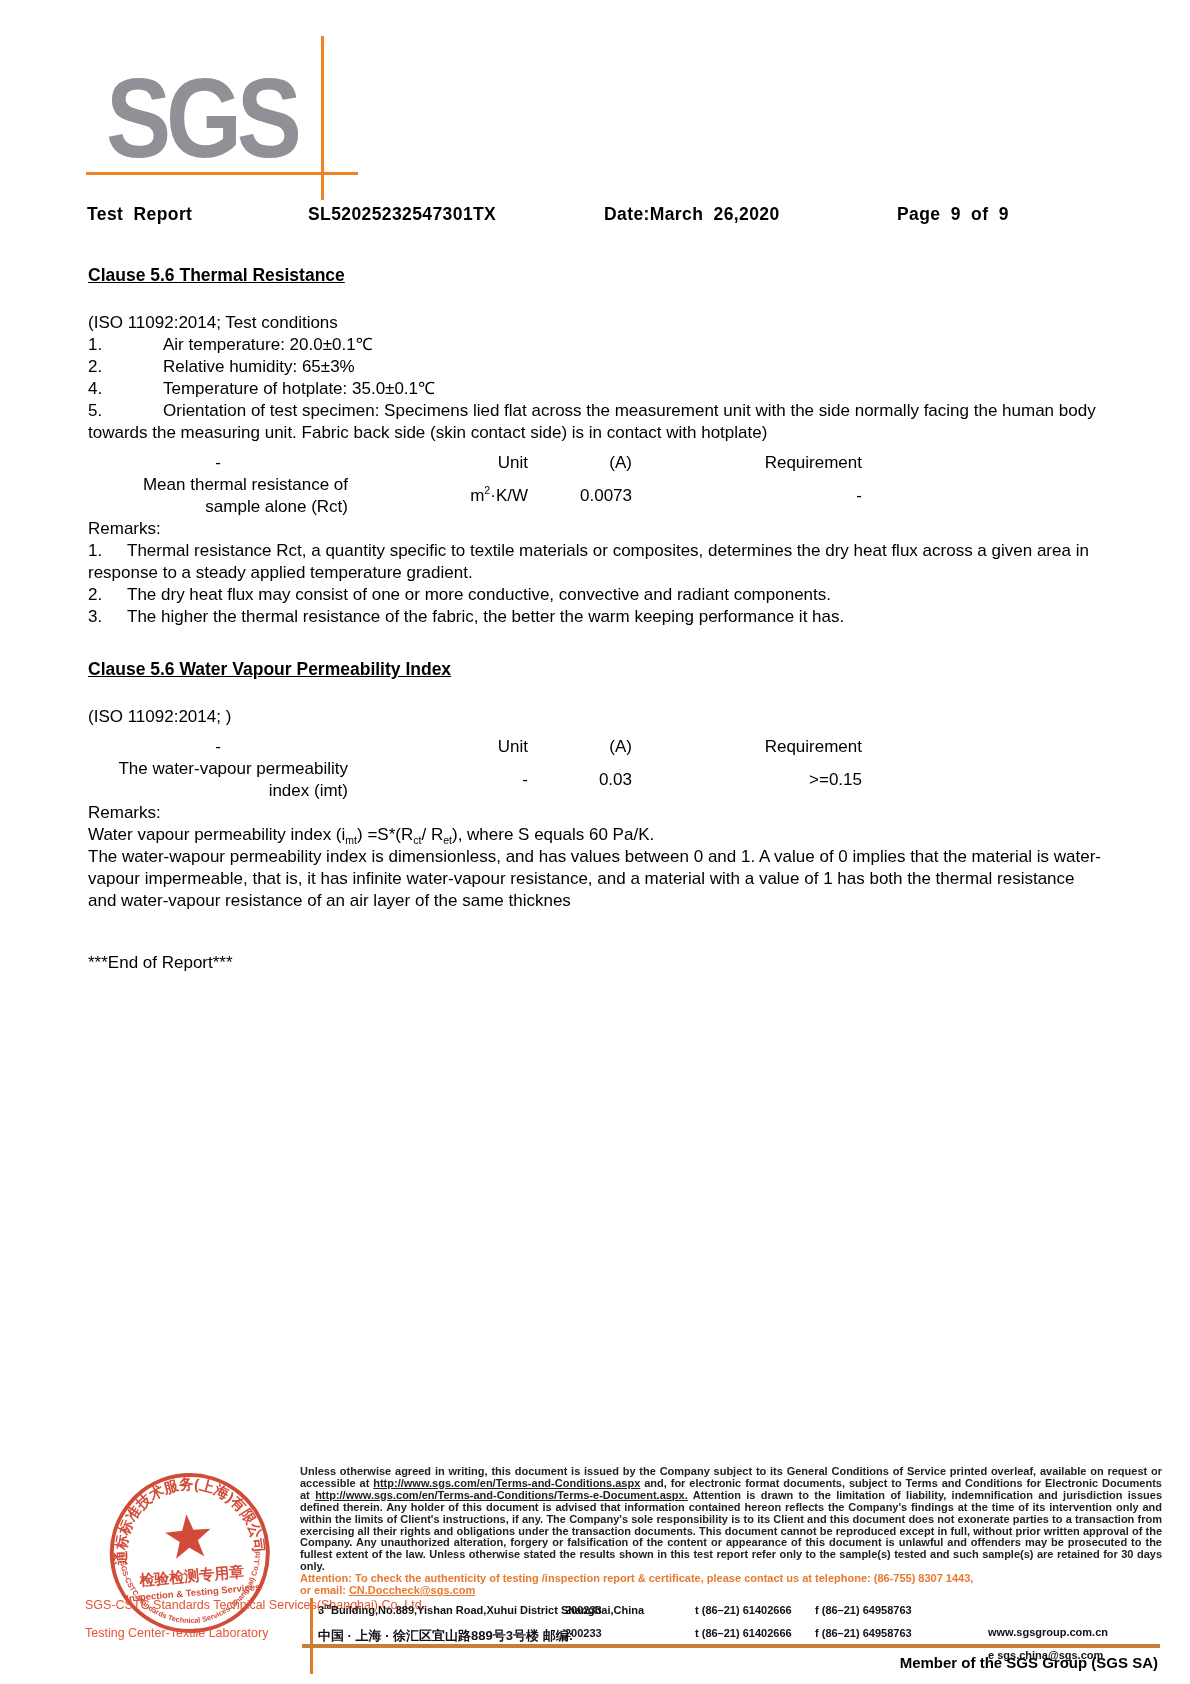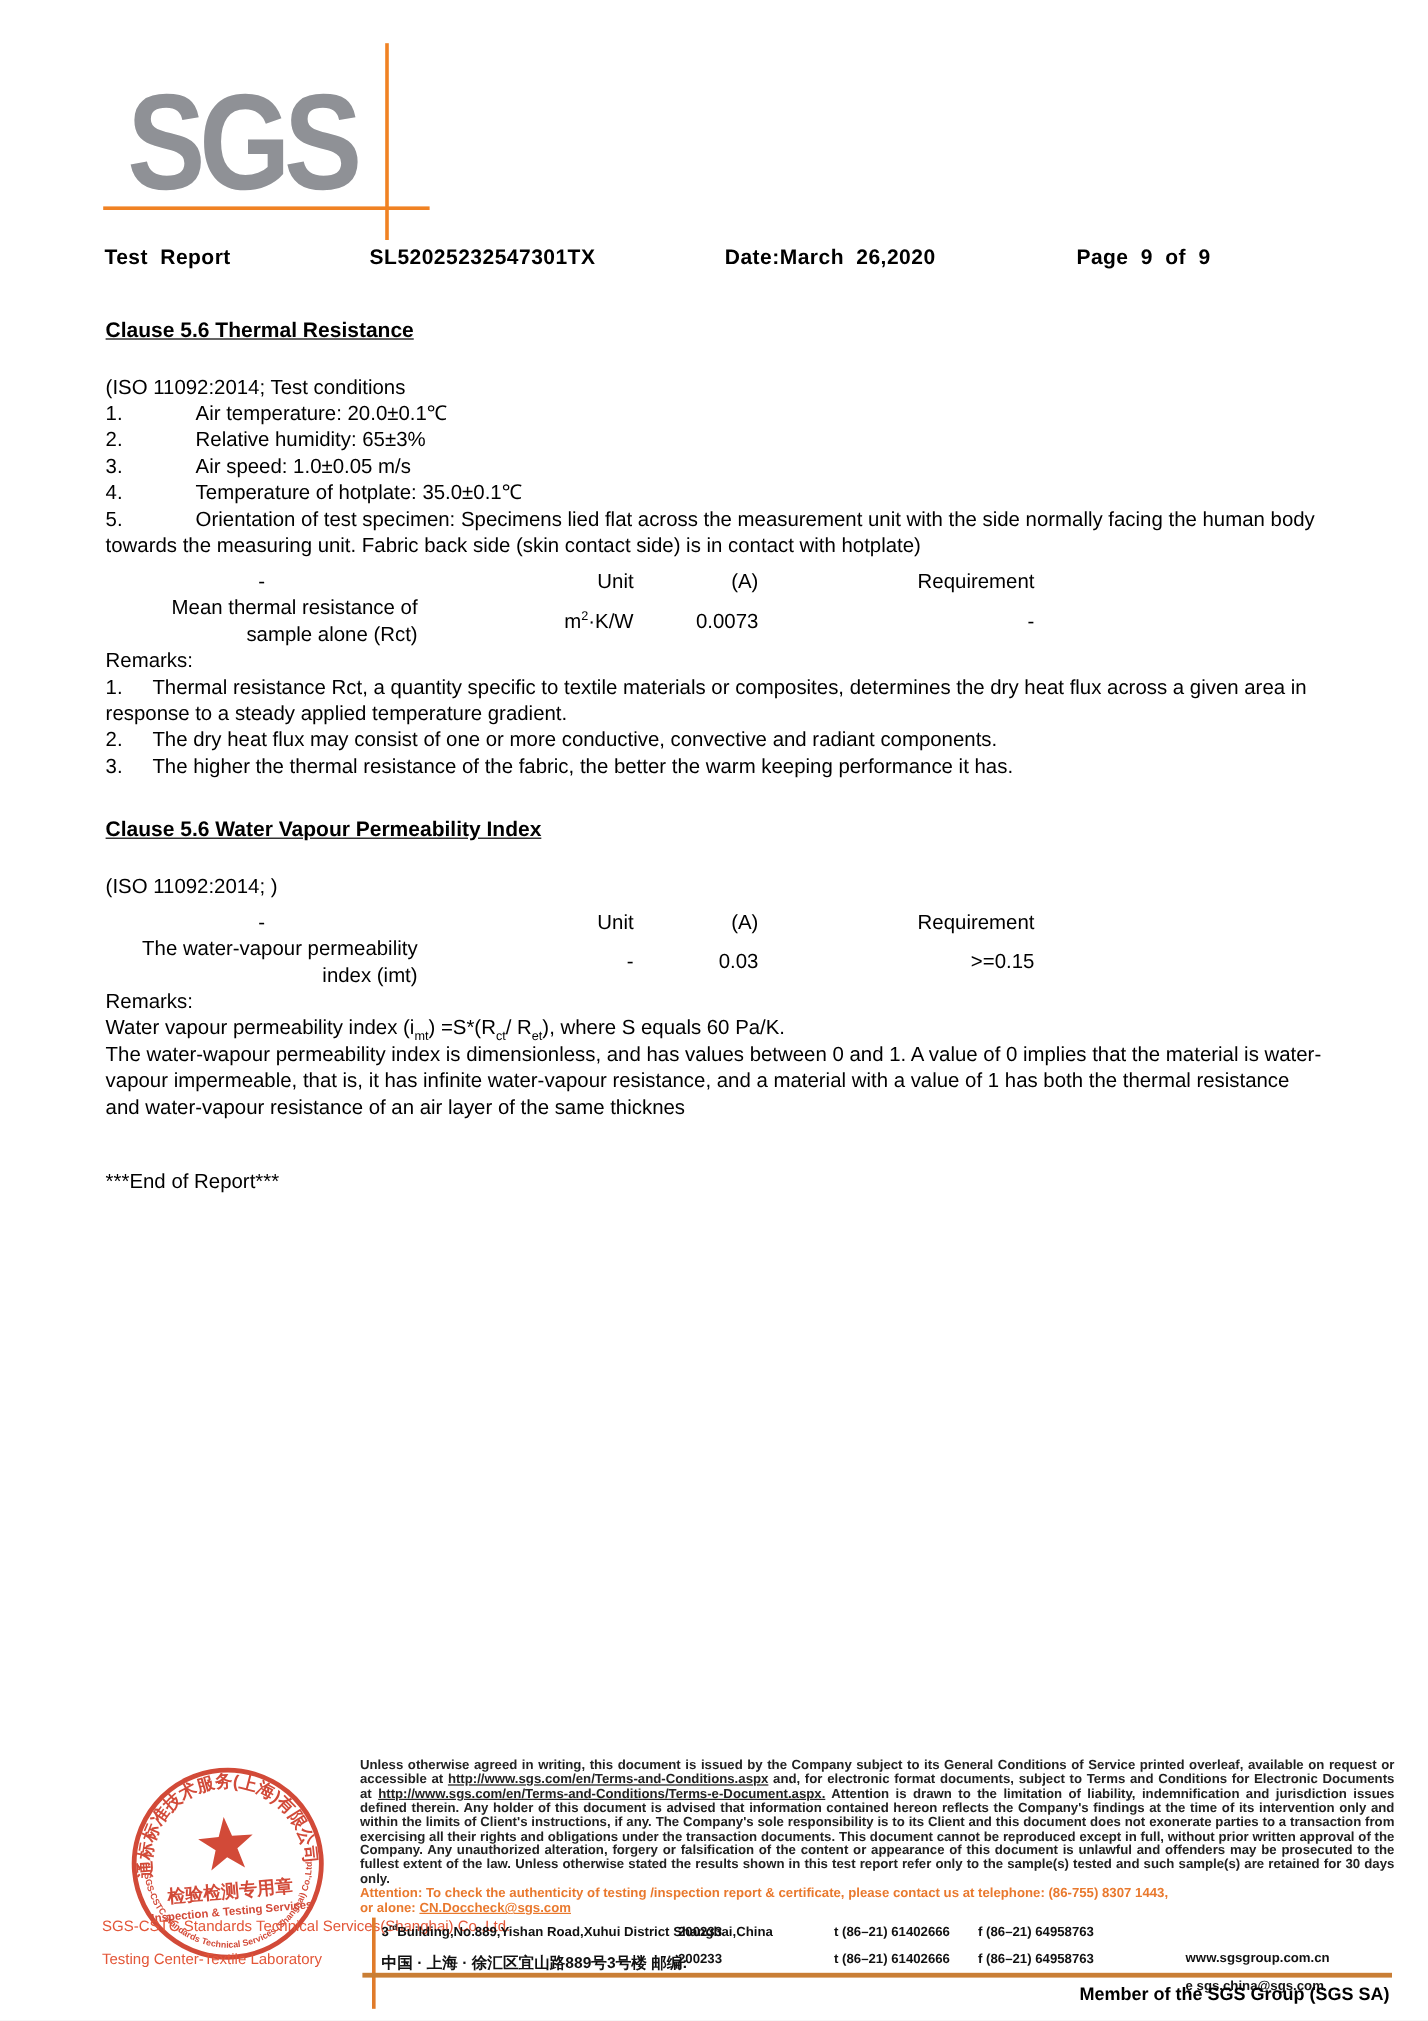--- a/index.html
+++ b/index.html
@@ -81,23 +81,20 @@
     <div class="sec-title">Clause 5.6 Thermal Resistance</div>
     <div>(ISO 11092:2014; Test conditions</div>
 
     <div class="cond">
       <span class="cno">1.</span><span>Air temperature: 20.0±0.1℃</span>
     </div>
     <div class="cond">
       <span class="cno">2.</span><span>Relative humidity: 65±3%</span>
     </div>
     <div class="cond">
-      <span class="cno">3.</span><span>Air speed: 1.0±0.05 m/s</span>
-    </div>
-    <div class="cond">
       <span class="cno">4.</span><span>Temperature of hotplate: 35.0±0.1℃</span>
     </div>
     <div class="cond">
       <span class="cno">5.</span><span>Orientation of test specimen: Specimens lied flat across the measurement unit with the side normally facing the human body towards the measuring unit. Fabric back side (skin contact side) is in contact with hotplate)</span>
     </div>
 
     <table class="res">
       <tbody>
           <tr>
         <td class="c-param" style="text-align:center;">-</td>
@@ -167,21 +164,21 @@
     <text x="87" y="113" font-size="15" font-weight="bold" fill="#cf3b28" text-anchor="middle">检验检测专用章</text>
     <text x="87" y="128" font-size="9.5" font-weight="bold" fill="#cf3b28" text-anchor="middle">Inspection &amp; Testing Services</text>
   </svg>
   <div class="company-red l1">SGS-CSTC Standards Technical Services(Shanghai) Co.,Ltd.</div>
   <div class="company-red l2">Testing Center-Textile Laboratory</div>
 
   <div class="disclaimer">
     <span>Unless otherwise agreed in writing, this document is issued by the Company subject to its General Conditions of Service printed overleaf, available on request or accessible at </span><a>http://www.sgs.com/en/Terms-and-Conditions.aspx</a><span> and, for electronic format documents, subject to Terms and Conditions for Electronic Documents at </span><a>http://www.sgs.com/en/Terms-and-Conditions/Terms-e-Document.aspx.</a><span> Attention is drawn to the limitation of liability, indemnification and jurisdiction issues defined therein. Any holder of this document is advised that information contained hereon reflects the Company's findings at the time of its intervention only and within the limits of Client's instructions, if any. The Company's sole responsibility is to its Client and this document does not exonerate parties to a transaction from exercising all their rights and obligations under the transaction documents. This document cannot be reproduced except in full, without prior written approval of the Company. Any unauthorized alteration, forgery or falsification of the content or appearance of this document is unlawful and offenders may be prosecuted to the fullest extent of the law. Unless otherwise stated the results shown in this test report refer only to the sample(s) tested and such sample(s) are retained for 30 days only.</span>
     <div class="attention">
       <div>Attention: To check the authenticity of testing /inspection report &amp; certificate, please contact us at telephone: (86-755) 8307 1443,</div>
-      <div><span>or alone: </span><a>CN.Doccheck@sgs.com</a></div>
+      <div><span>or email: </span><a>CN.Doccheck@sgs.com</a></div>
     </div>
   </div>
 
   <div class="foot-vline"></div>
 
   <div class="addr-row" style="top:1604px;">
     <span class="a-addr"><span>3</span><sup>rd</sup><span>Building,No.889,Yishan Road,Xuhui District Shanghai,China</span></span>
     <span class="a-zip">200233</span>
     <span class="a-tel">t (86–21) 61402666</span>
     <span class="a-fax">f (86–21) 64958763</span>

